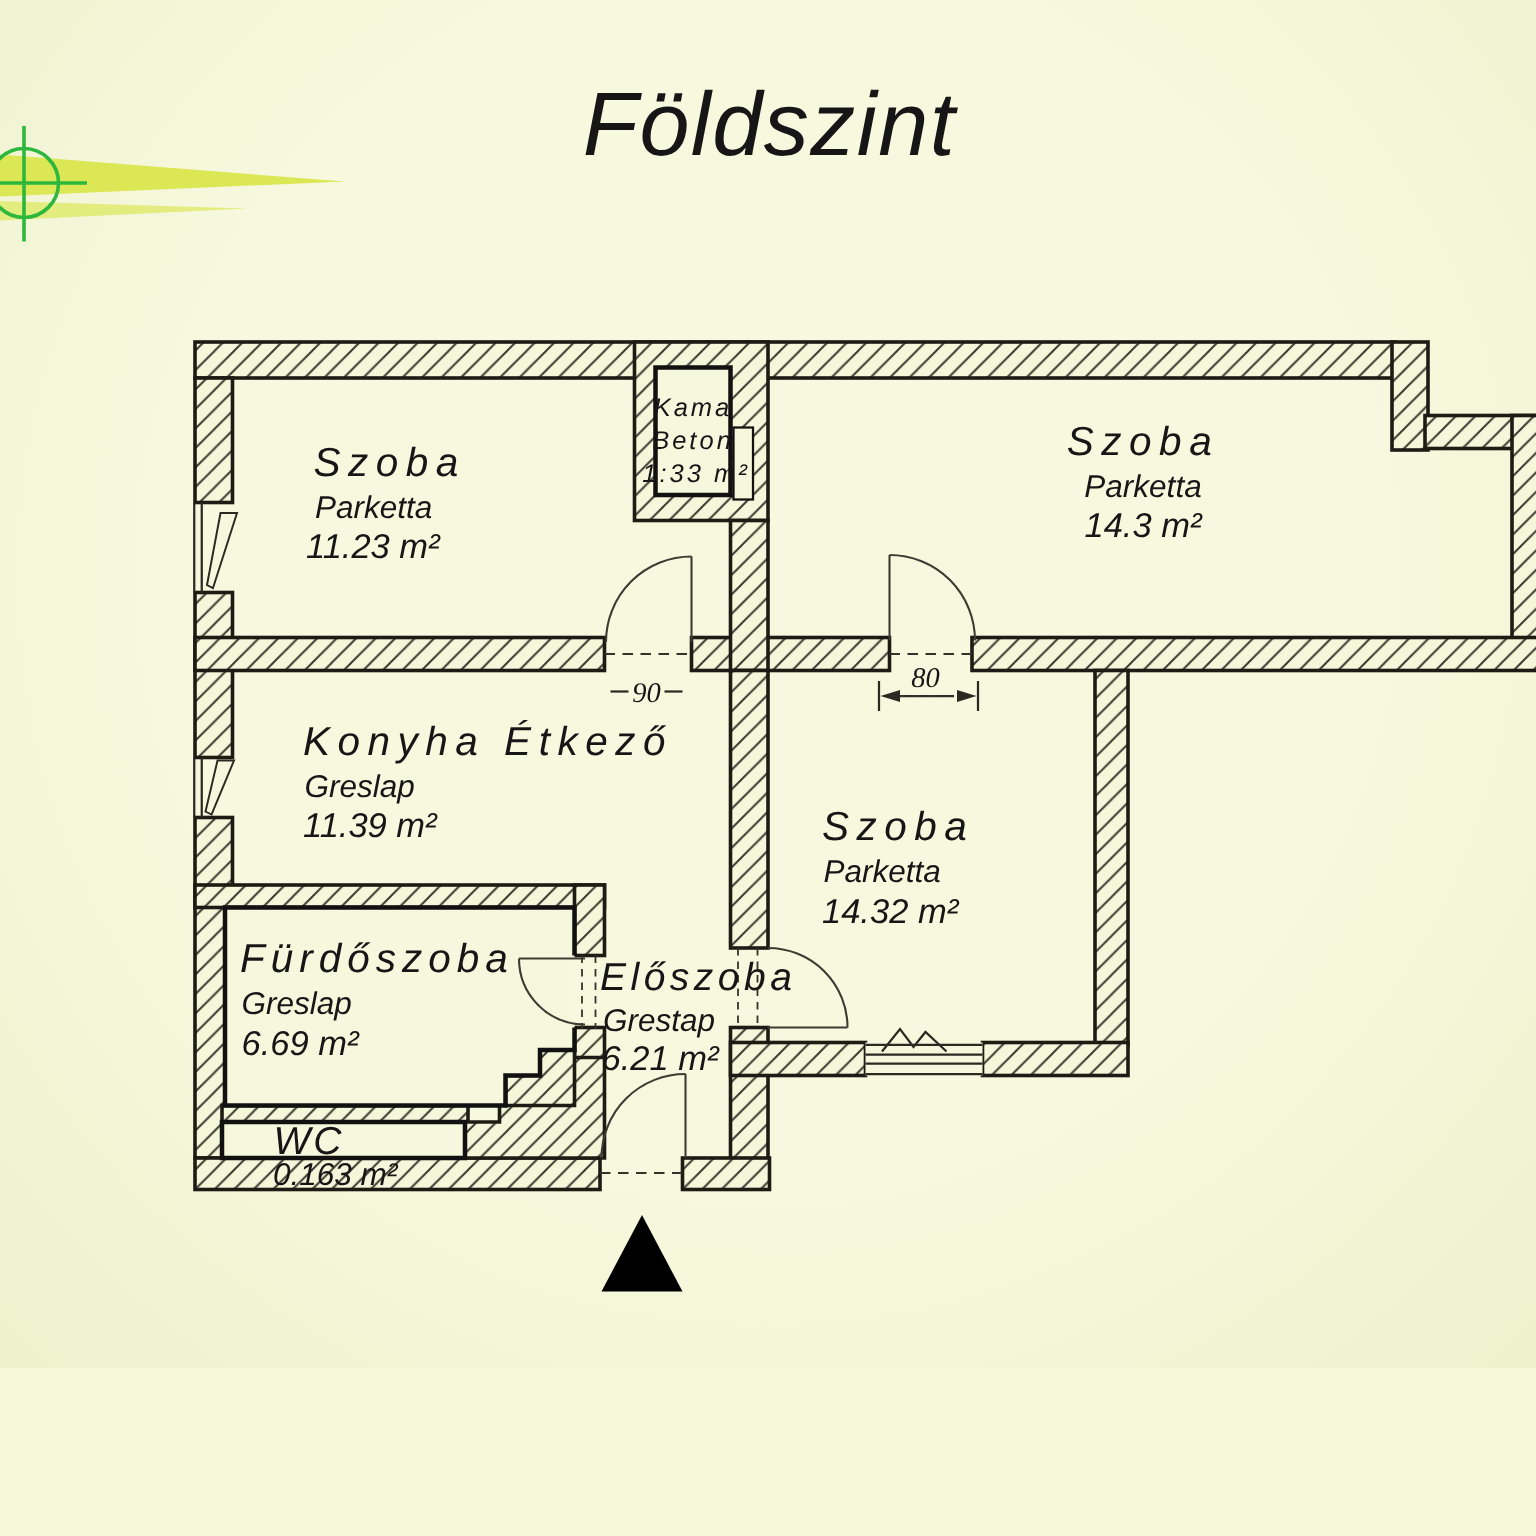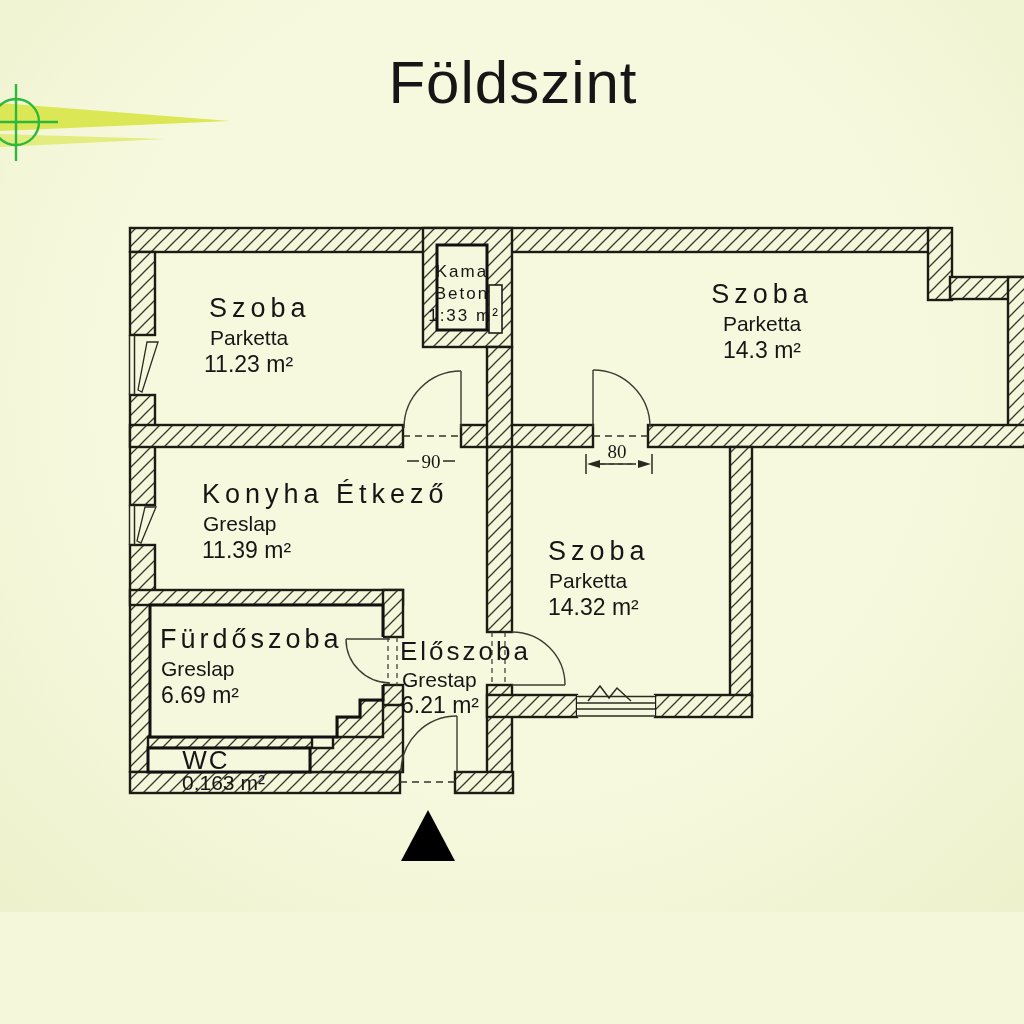--- a/index.html
+++ b/index.html
@@ -5,20 +5,21 @@
   html,body{margin:0;padding:0;}
   body{
     width:1024px;height:1024px;
     font-family:"Liberation Sans", sans-serif;
     background:#f5f7da;
     overflow:hidden;
   }
   .stage{
     position:relative;width:1024px;height:912px;
     background:radial-gradient(circle at 50% 42%, #f7f9df 55%, #edf1cb 100%);
+    font-style:italic;
   }
   svg{position:absolute;left:0;top:0;}
   text{fill:#161616;}
   .room-name{font-size:27px;letter-spacing:5px;}
   .room-floor{font-size:21px;}
   .room-area{font-size:23px;}
   .small-label{font-size:17px;letter-spacing:2px;}
   .dim-label{font-family:"Liberation Serif", serif;font-size:19px;}
   .title-text{font-size:60px;letter-spacing:1px;}
   .wall{stroke:#1c1c14;stroke-width:2.4;}

